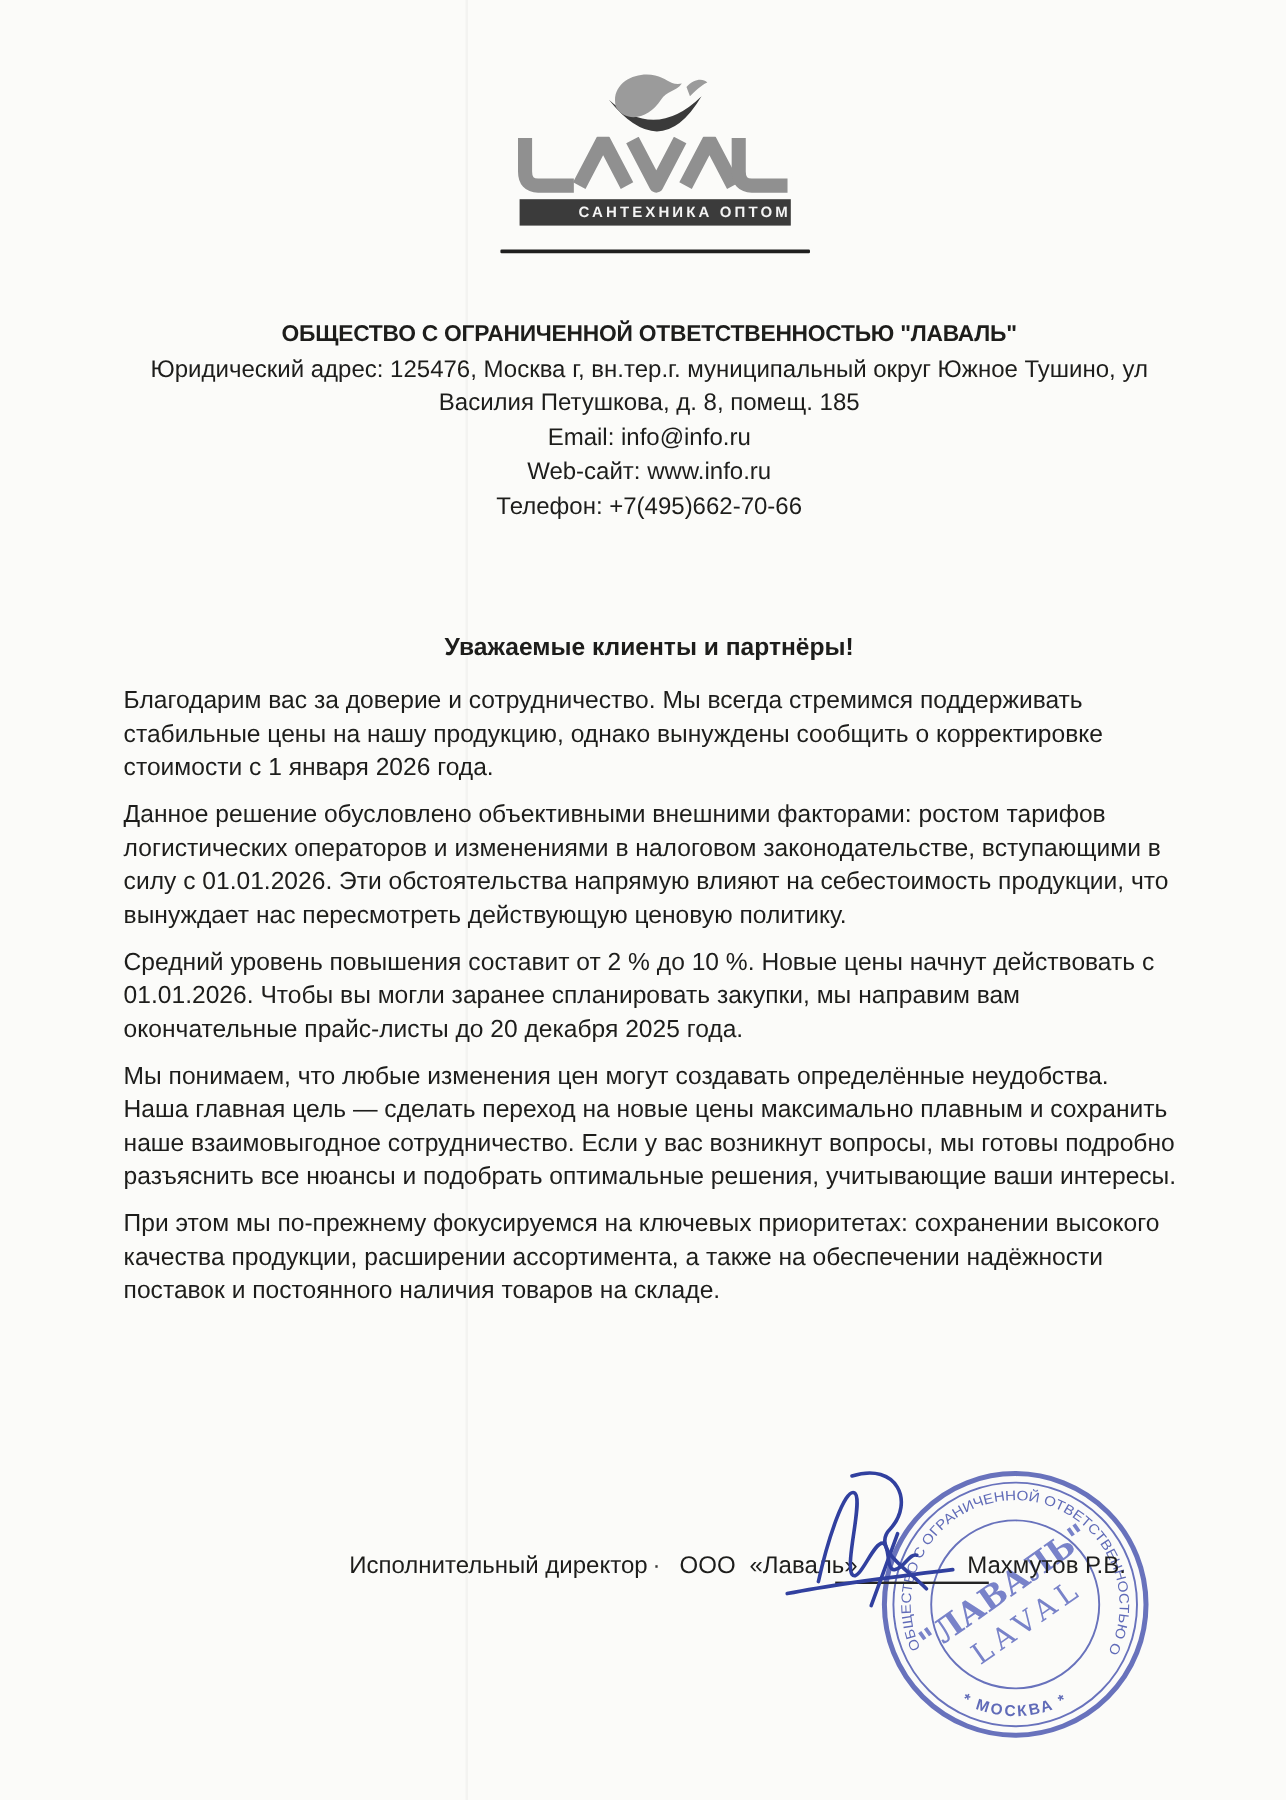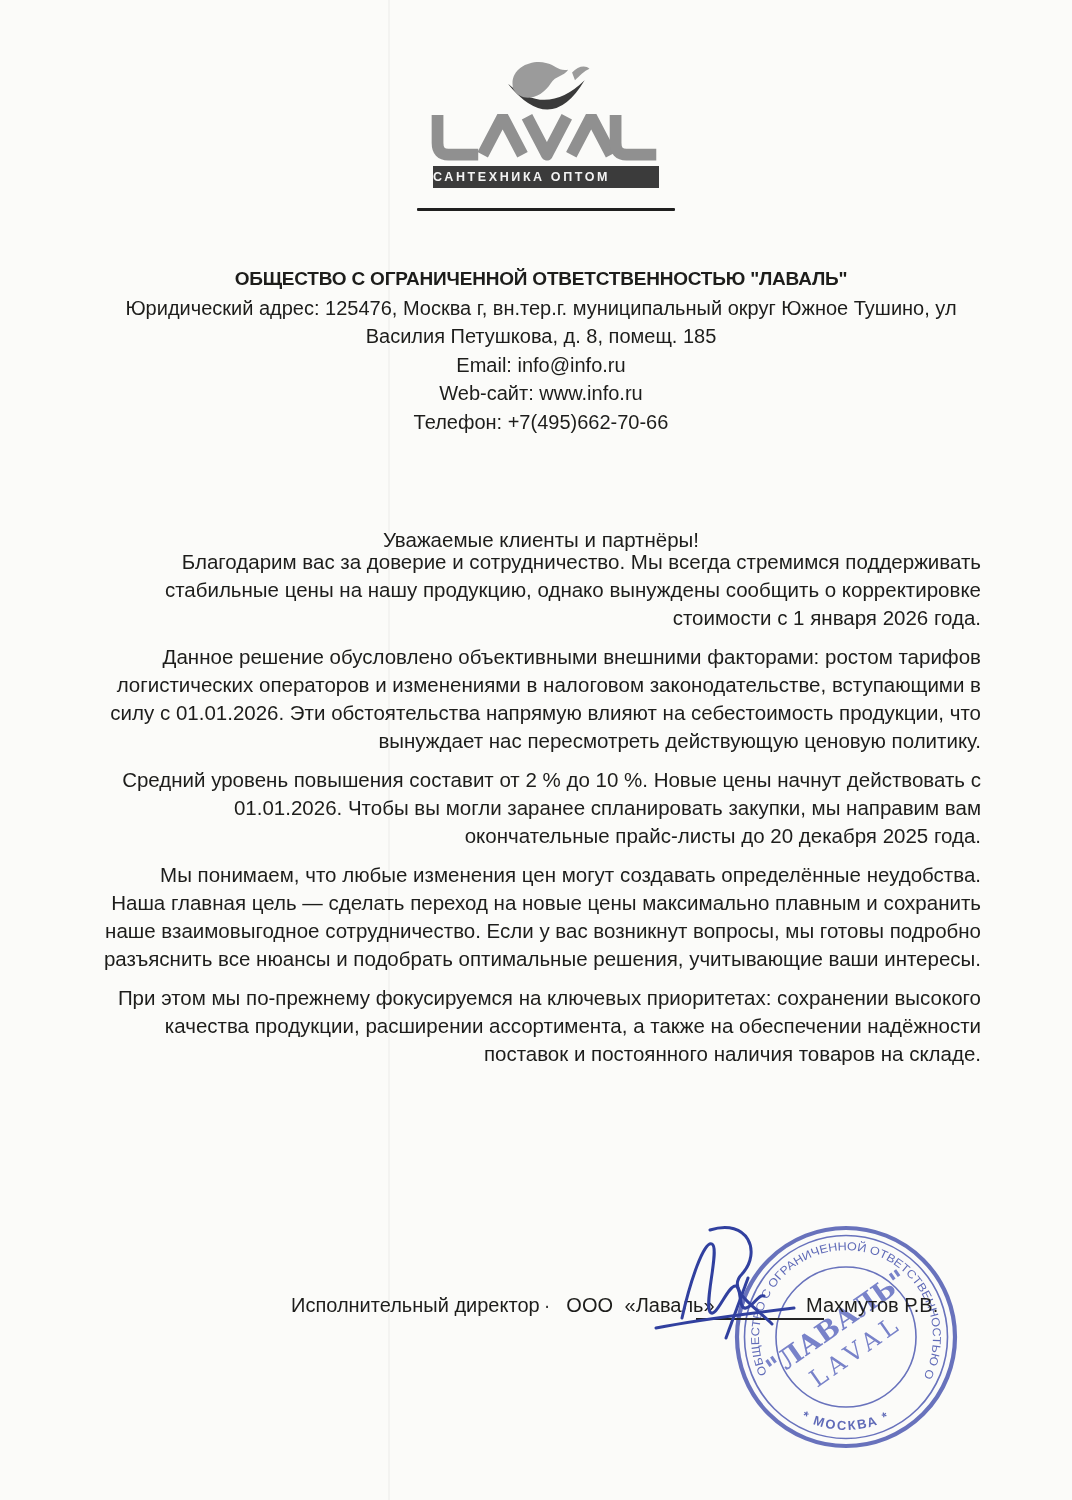--- a/index.html
+++ b/index.html
@@ -19,45 +19,45 @@
   }
   .sr-only{position:absolute;width:1px;height:1px;overflow:hidden;clip:rect(0 0 0 0);white-space:nowrap;}
 
   
   .logo-block{position:absolute;left:10px;top:0;width:1072px;text-align:center;}
   .swoosh{position:absolute;left:50%;transform:translateX(-50%);top:60px;}
   .logotype{position:absolute;left:50%;transform:translateX(-50%);top:114px;}
   .tagline-bar{
     position:absolute;left:50%;transform:translateX(-50%);top:166px;
     width:226px;height:22px;background:#3b3b3b;
-    display:flex;align-items:center;justify-content:flex-start;
+    display:flex;align-items:center;justify-content:flex-end;
   }
   .tagline-bar span{
     color:#f4f4f4;font-size:12.5px;letter-spacing:2.6px;font-weight:bold;
   }
   .logo-rule{
     position:absolute;left:50%;transform:translateX(-50%);top:208px;
     width:258px;height:2.5px;background:#1f1f1f;border-radius:1px;
   }
 
   
   .company-header{
     position:absolute;left:96px;top:265px;width:890px;
     text-align:center;font-size:20px;line-height:28.5px;
   }
   .company-header .title{font-weight:bold;font-size:19px;letter-spacing:-0.2px;}
 
   
   .salutation{
     position:absolute;left:96px;top:528px;width:890px;
-    text-align:center;font-size:20.5px;
+    text-align:center;font-size:20.5px;font-weight:bold;
   }
   .letter-body{
-    position:absolute;left:103px;top:548px;width:878px;
-    font-size:20.5px;line-height:28px;text-align:right;
+    position:absolute;left:103px;top:570px;width:878px;
+    font-size:20.5px;line-height:28px;text-align:left;
   }
   .letter-body p{margin:0 0 11px 0;}
 
   
   .sign-row{position:absolute;left:291px;top:1294px;font-size:20px;white-space:nowrap;z-index:3;}
   .sign-row .sep{margin:0 6px 0 4px;color:#3c3c3a;}
   .sign-row .company{margin-left:10px;word-spacing:6px;}
   .sign-line{
     position:absolute;left:696px;top:1300px;width:128px;height:18px;
     border-bottom:2px solid #242424;z-index:2;

